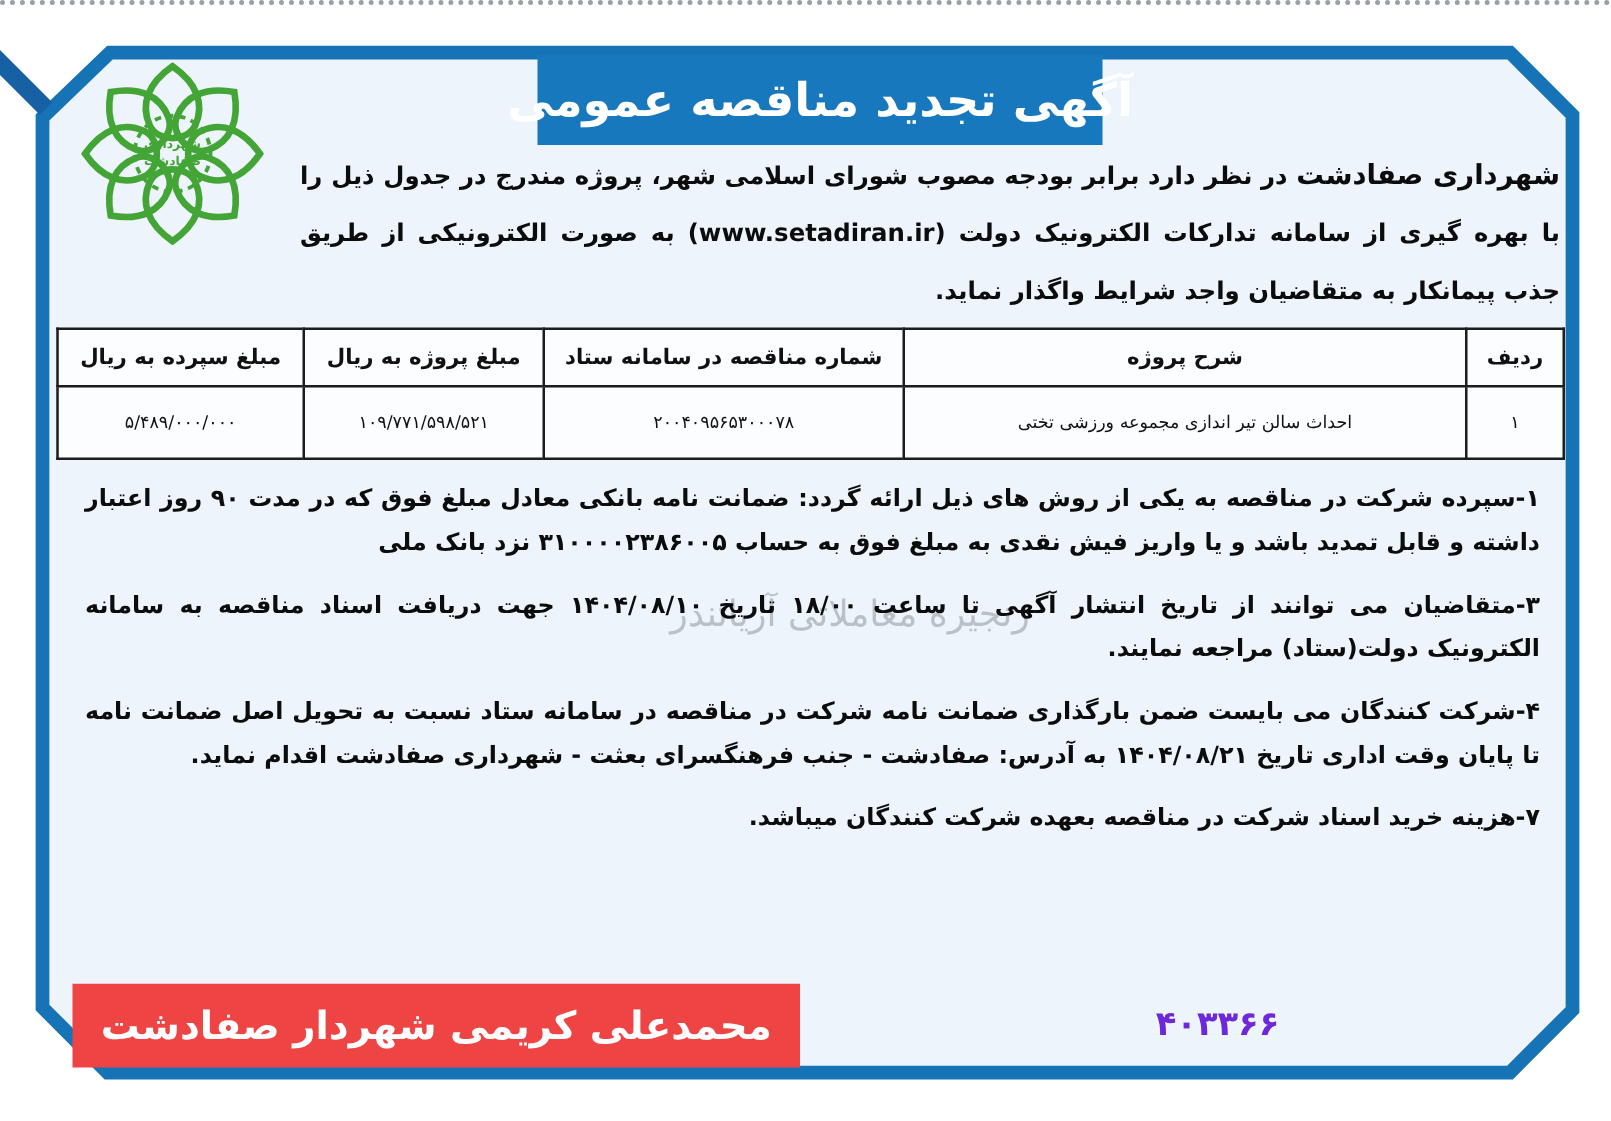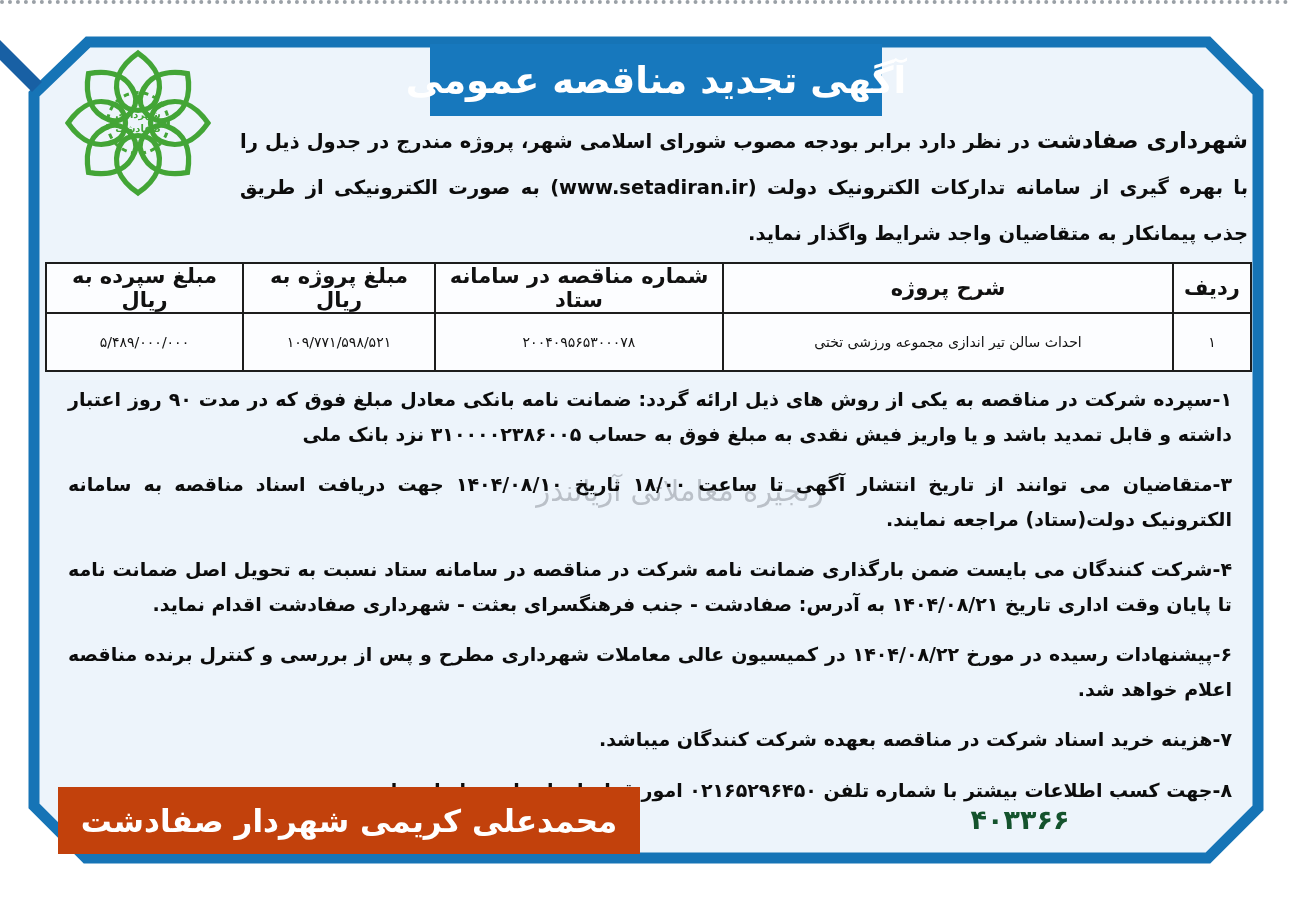--- a/index.html
+++ b/index.html
@@ -22,31 +22,31 @@
     display:flex;align-items:center;justify-content:center;}
   .banner span{color:#fff;font-size:37px;font-weight:900;white-space:nowrap;}
   .logo{position:absolute;left:62px;top:42px;}
   .intro{position:absolute;left:240px;top:118px;width:1008px;direction:rtl;
     text-align:justify;font-size:19.5px;line-height:46px;font-weight:700;color:#0c0c0c;}
   .intro .lead{font-weight:900;font-size:22px;margin-top:10px;}
   table.tender{position:absolute;left:45px;top:262px;border-collapse:collapse;
     direction:rtl;table-layout:fixed;width:1205px;background:transparent;}
   table.tender th,table.tender td{border:2px solid #1d1d1d;text-align:center;
     color:#111;background:rgba(255,255,255,.82);padding:0 4px;overflow:hidden;}
-  table.tender th{height:44px;font-size:21px;font-weight:900;}
+  table.tender th{height:44px;font-size:17px;font-weight:900;}
   table.tender td{height:56px;font-size:14px;font-weight:400;}
   td.desc{font-size:16.5px;font-weight:900;}
   .conds{position:absolute;left:52px;top:366px;width:1196px;direction:rtl;
     text-align:justify;font-size:19px;line-height:34.5px;font-weight:700;color:#0c0c0c;}
   .conds p{margin:16px;}
   .sig-box{position:absolute;left:58px;top:787px;width:582px;height:67px;
     display:flex;align-items:center;justify-content:center;}
   .sig-box span{color:#fff;font-size:31px;font-weight:900;white-space:nowrap;direction:rtl;}
-  .code-num{position:absolute;left:950px;top:804px;width:140px;text-align:center;
-    font-size:27px;font-weight:900;color:#14532d;direction:rtl;}
+  .code-num{position:absolute;left:904px;top:804px;width:140px;text-align:center;
+    font-size:27px;font-weight:900;color:#6d28d9;direction:rtl;}
 </style>
 </head>
 <body>
 
 <div id="page">
 
   <div class="dotted-top"></div>
 
   <svg id="frame-svg" width="1289" height="897" viewBox="0 0 1289 897">
     <path d="M 88,42 L 1208,42 L 1258,92 L 1258,808 L 1208,858 L 86,858 L 34,806 L 34,94 Z" fill="#edf4fb" stroke="#1674b6" stroke-width="11"></path>
@@ -108,24 +108,22 @@
           <td>۱۰۹/۷۷۱/۵۹۸/۵۲۱</td>
           <td>۵/۴۸۹/۰۰۰/۰۰۰</td>
         </tr>
       </tbody>
     </table>
 
     <div class="conds">
       <p>۱-سپرده شرکت در مناقصه به یکی از روش های ذیل ارائه گردد: ضمانت نامه بانکی معادل مبلغ فوق که در مدت ۹۰ روز اعتبار داشته و قابل تمدید باشد و یا واریز فیش نقدی به مبلغ فوق به حساب ۳۱۰۰۰۰۲۳۸۶۰۰۵ نزد بانک ملی</p>
       <p>۳-متقاضیان می توانند از تاریخ انتشار آگهی تا ساعت ۱۸/۰۰ تاریخ ۱۴۰۴/۰۸/۱۰ جهت دریافت اسناد مناقصه به سامانه الکترونیک دولت(ستاد) مراجعه نمایند.</p>
       <p>۴-شرکت کنندگان می بایست ضمن بارگذاری ضمانت نامه شرکت در مناقصه در سامانه ستاد نسبت به تحویل اصل ضمانت نامه تا پایان وقت اداری تاریخ ۱۴۰۴/۰۸/۲۱ به آدرس: صفادشت - جنب فرهنگسرای بعثت - شهرداری صفادشت اقدام نماید.</p>
-      <p>۶-پیشنهادات رسیده در مورخ ۱۴۰۴/۰۸/۲۲ در کمیسیون عالی معاملات شهرداری مطرح و پس از بررسی و کنترل برنده مناقصه اعلام خواهد شد.</p>
       <p>۷-هزینه خرید اسناد شرکت در مناقصه بعهده شرکت کنندگان میباشد.</p>
-      <p>۸-جهت کسب اطلاعات بیشتر با شماره تلفن ۰۲۱۶۵۲۹۶۴۵۰ امور قراردادها تماس حاصل نمایید.</p>
     </div>
 
-    <div class="sig-box" style="background:#c2410c">
+    <div class="sig-box" style="background:#ef4444">
       <span>محمدعلی کریمی  شهردار صفادشت</span>
     </div>
     <div class="code-num">۴۰۳۳۶۶</div>
 
   </div>
 </div>
 
 </body></html>

